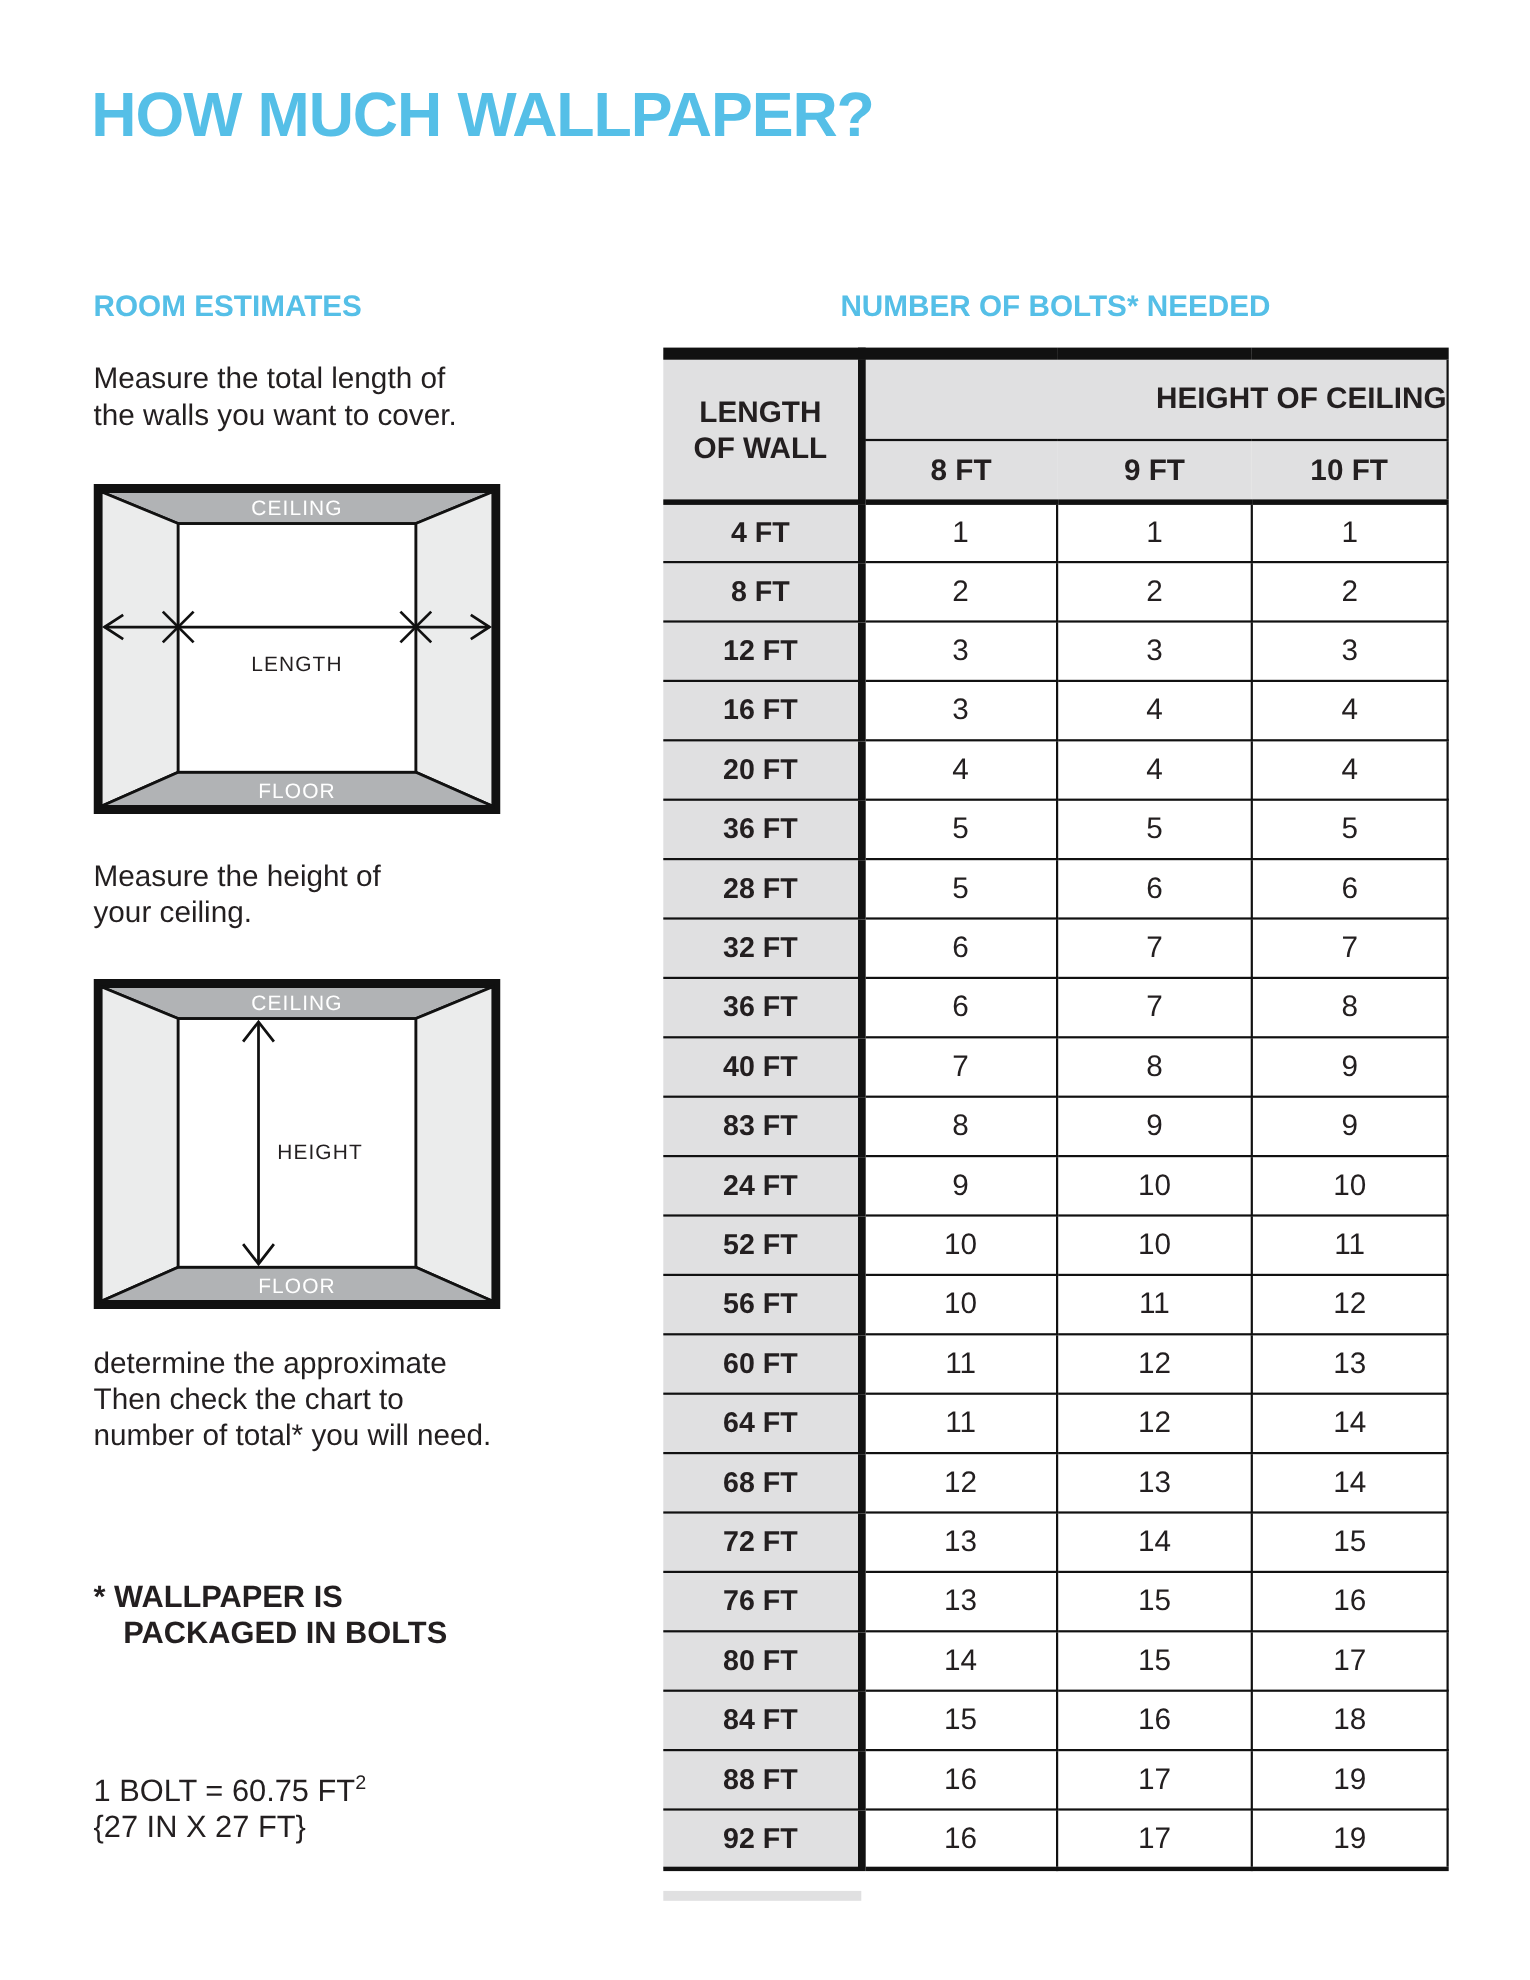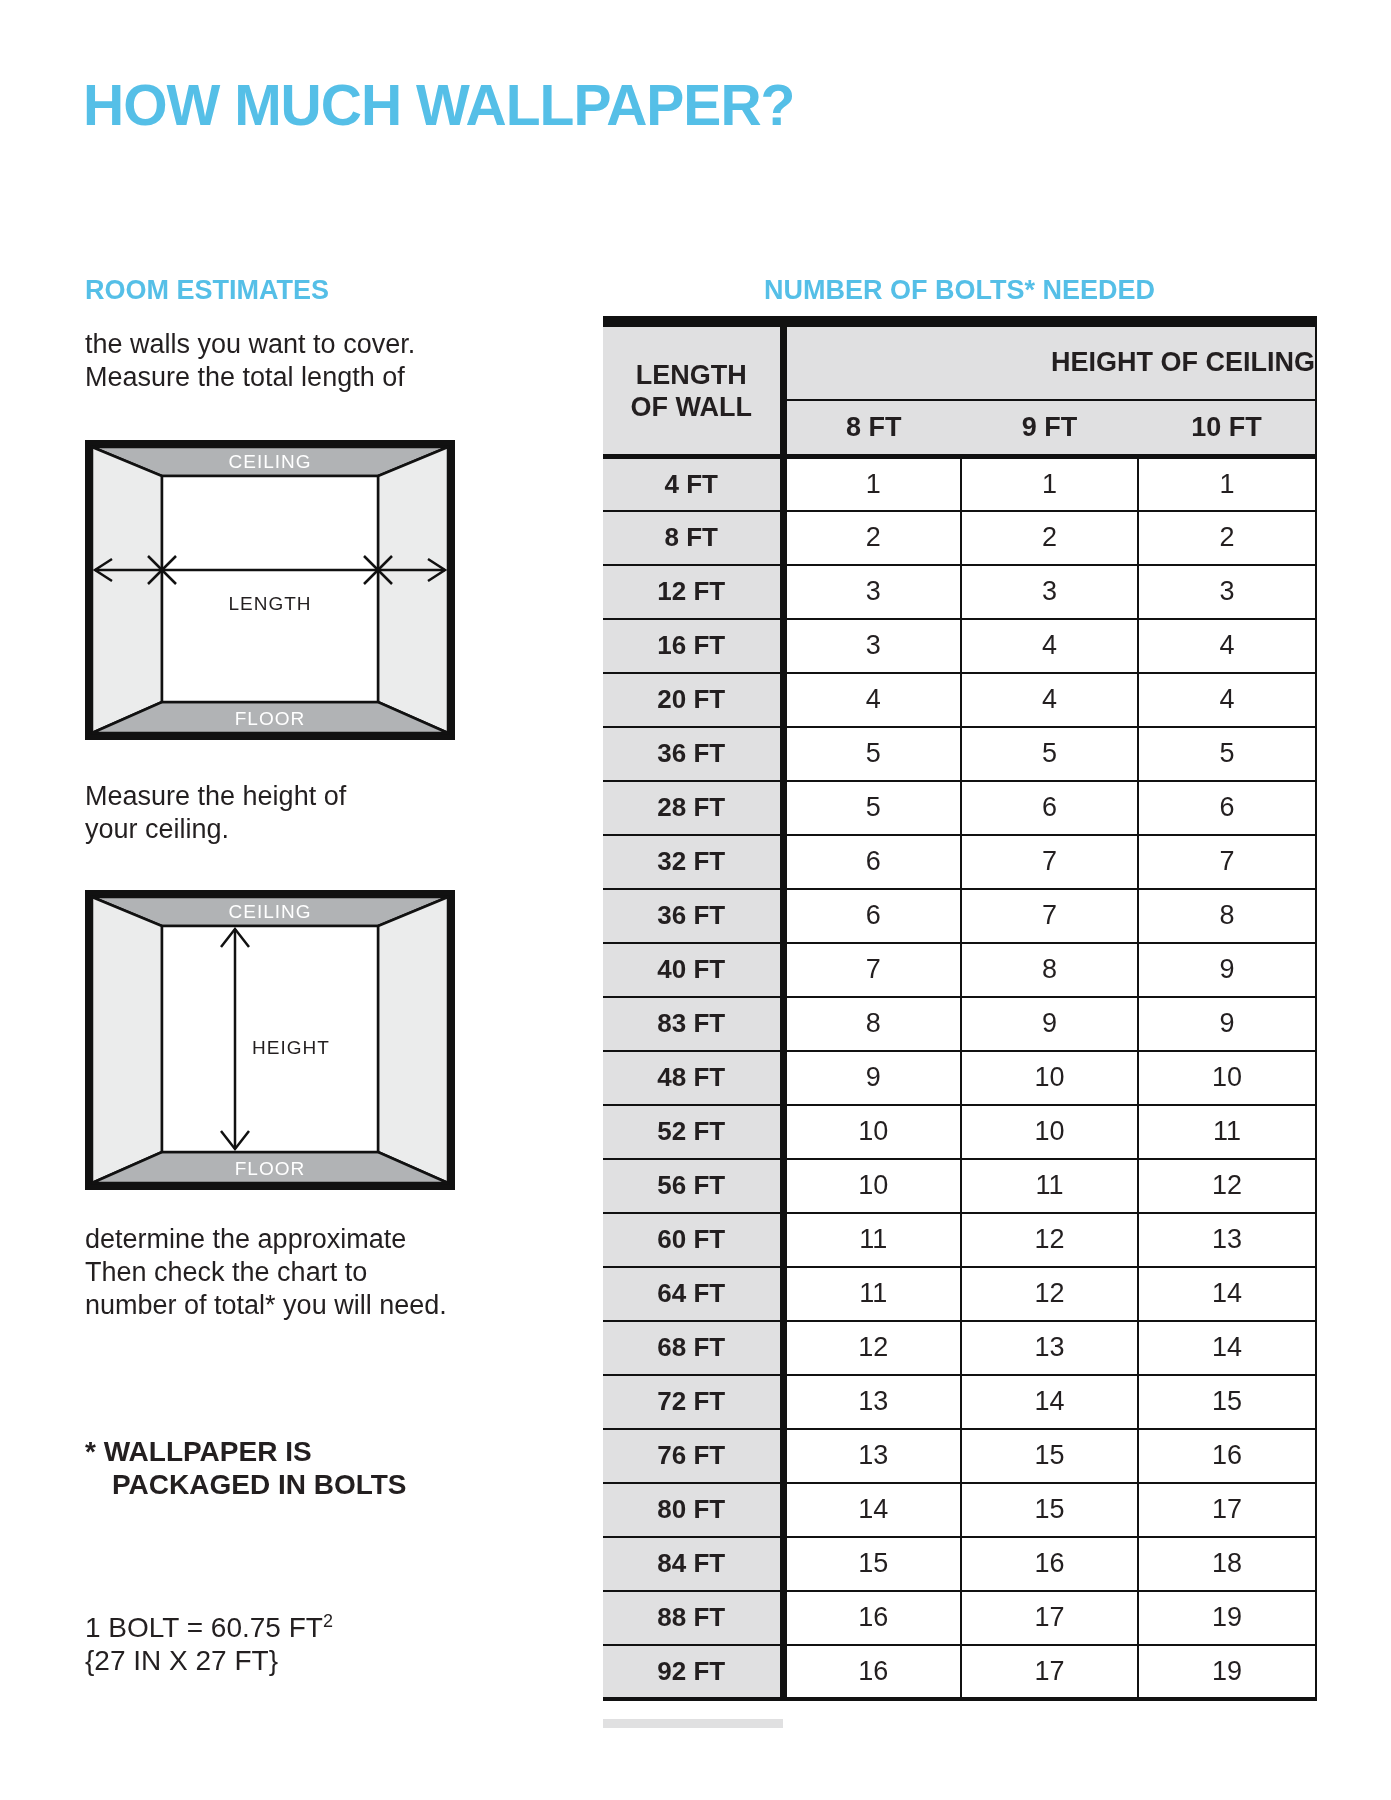--- a/index.html
+++ b/index.html
@@ -10,21 +10,21 @@
     font-family:"Liberation Sans", sans-serif; color:var(--ink);
   }
   .abs { position:absolute; }
 
   .page-title {
     left:83px; top:72px;
     font-size:57px; font-weight:bold; letter-spacing:-1px;
     color:var(--accent); white-space:nowrap;text-align:center;
   }
   .section-heading {
-    font-size:27px; font-weight:bold; color:var(--accent); white-space:nowrap;margin-top:12px;
+    font-size:27px; font-weight:bold; color:var(--accent); white-space:nowrap;
   }
   .heading-left { left:85px; top:263px; }
   .heading-table { left:603px; top:263px; width:713px; text-align:center; }
 
   .para { font-size:27px; line-height:33px; color:var(--ink); }
   .para-1 { left:85px; top:328px; }
   .para-2 { left:85px; top:780px; }
   .para-3 { left:85px; top:1223px; }
 
   .diagram { width:370px; height:300px; }
@@ -70,22 +70,22 @@
   svg text { font-family:"Liberation Sans", sans-serif; }
 </style>
 </head>
 <body>
 
 <div class="abs page-title">HOW MUCH WALLPAPER?</div>
 
 <div class="abs section-heading heading-left">ROOM ESTIMATES</div>
 
 <div class="abs para para-1">
+  <div>Measure the total length of</div>
   <div>the walls you want to cover.</div>
-  <div>Measure the total length of</div>
 </div>
 
 <svg class="abs diagram diagram-1" viewBox="0 0 370 300">
   <rect x="3.5" y="3.5" width="363" height="293" fill="#ffffff" stroke="#111" stroke-width="7"></rect>
   <polygon points="7,7 363,7 293,36 77,36" fill="#b1b3b5" stroke="#111" stroke-width="2.5"></polygon>
   <polygon points="7,7 77,36 77,262 7,293" fill="#ebecec" stroke="#111" stroke-width="2.5"></polygon>
   <polygon points="363,7 293,36 293,262 363,293" fill="#ebecec" stroke="#111" stroke-width="2.5"></polygon>
   <polygon points="7,293 77,262 293,262 363,293" fill="#b1b3b5" stroke="#111" stroke-width="2.5"></polygon>
   <rect x="77" y="36" width="216" height="226" fill="#ffffff" stroke="#111" stroke-width="2.5"></rect>
   <g stroke="#111" stroke-width="2.5" fill="none">
@@ -225,21 +225,21 @@
           <td>8</td>
           <td>9</td>
         </tr>
         <tr>
           <th class="len">83 FT</th>
           <td>8</td>
           <td>9</td>
           <td>9</td>
         </tr>
         <tr>
-          <th class="len">48 FT</th>
+          <th class="len">24 FT</th>
           <td>9</td>
           <td>10</td>
           <td>10</td>
         </tr>
         <tr>
           <th class="len">52 FT</th>
           <td>10</td>
           <td>10</td>
           <td>11</td>
         </tr>

